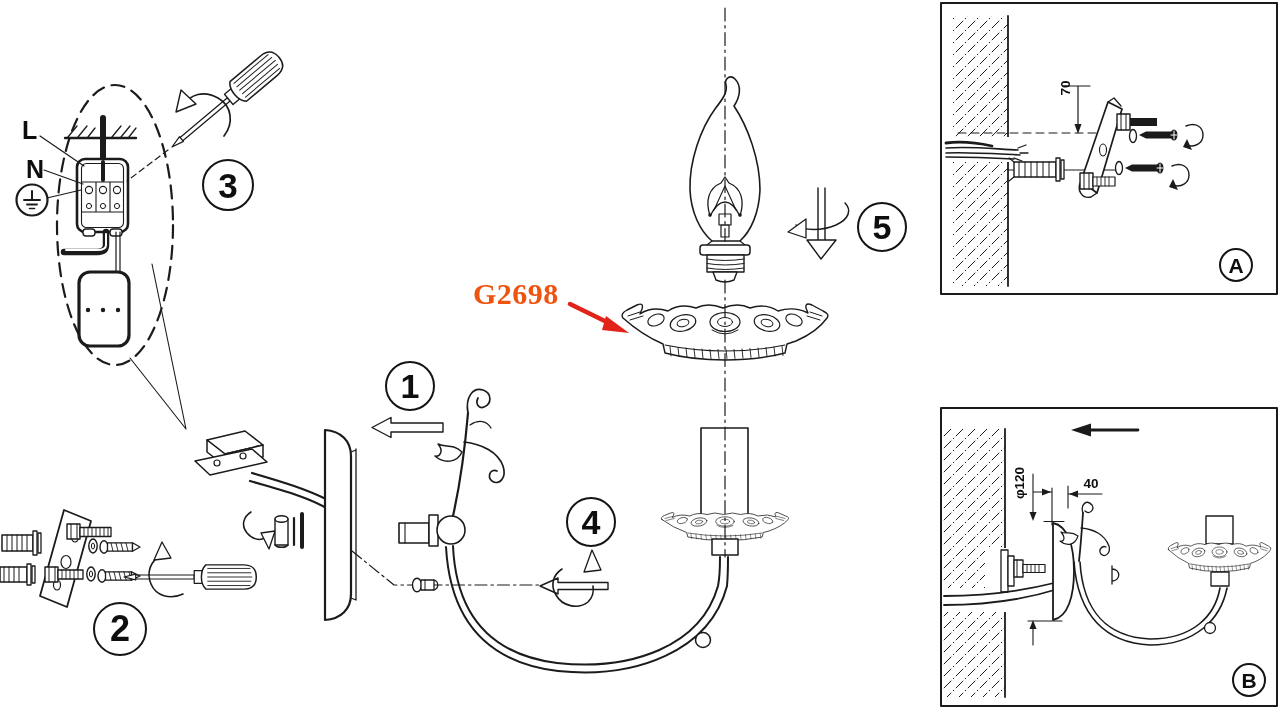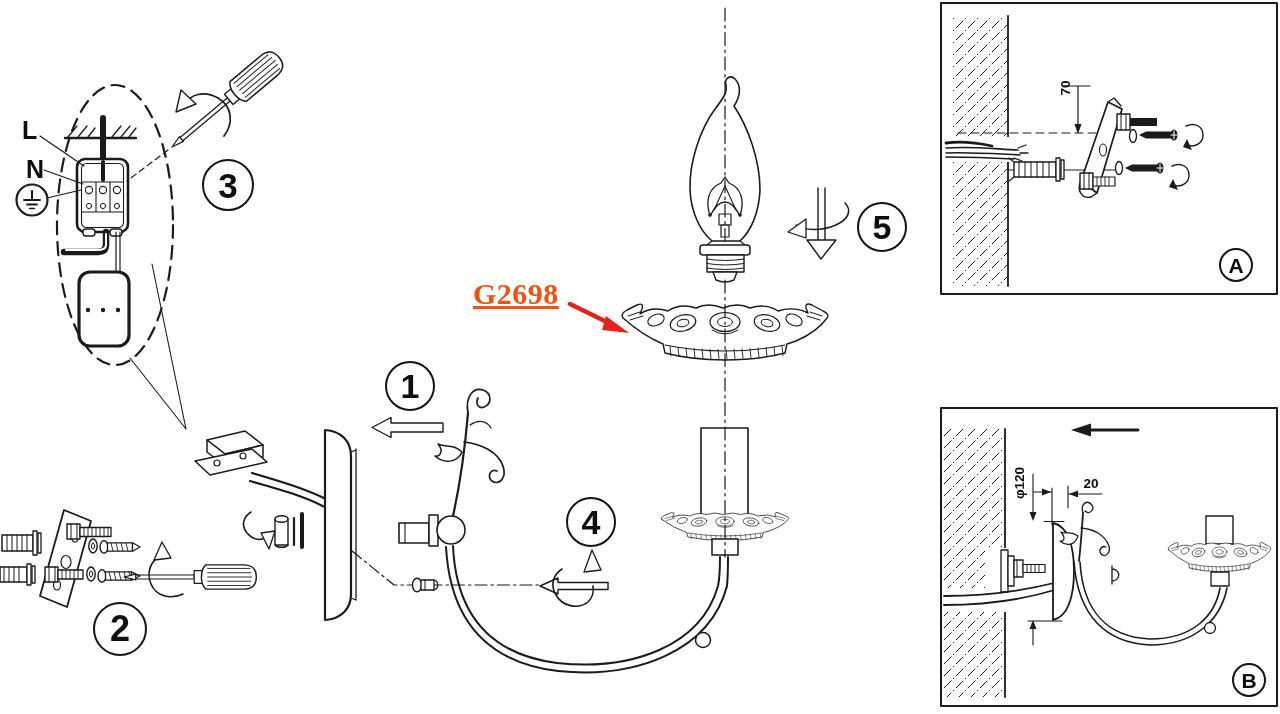--- a/index.html
+++ b/index.html
@@ -284,28 +284,28 @@
     <path class="k" d="M1042,488.5 L1042,495.5 L1051,492 Z"></path>
     <path class="k" d="M1078,490.5 L1078,497.5 L1069,494 Z"></path>
     <path class="k" d="M1029.5,629 L1036.5,629 L1033,620 Z"></path>
   </g>
 </g>
 </svg>
 
 <div class="wire-label" style="left:22px;top:118px;">L</div>
 <div class="wire-label" style="left:26px;top:157px;">N</div>
 
-<div class="part-code" style="left: 473px; top: 279px; color: rgb(239, 83, 16); text-decoration: underline;">G2698</div>
+<div class="part-code" style="left: 473px; top: 279px; color: rgb(239, 83, 16);">G2698</div>
 
 <div class="badge" style="left:385px;top:361px;width:50px;height:50px;font-size:34px;">1</div>
 <div class="badge" style="left:93px;top:602px;width:54px;height:54px;font-size:36px;">2</div>
 <div class="badge" style="left:202px;top:159px;width:52px;height:52px;font-size:35px;">3</div>
 <div class="badge" style="left:566px;top:497px;width:50px;height:50px;font-size:34px;">4</div>
 <div class="badge" style="left:857px;top:202px;width:50px;height:50px;font-size:34px;">5</div>
 
 <div class="badge" style="left:1219px;top:248px;width:34px;height:34px;font-size:21px;">A</div>
 <div class="badge" style="left:1232px;top:663px;width:34px;height:34px;font-size:21px;">B</div>
 
 <div class="dim rot" style="left:1059px;top:102px;width:28px;">70</div>
 <div class="dim rot" style="left:1013px;top:503px;width:40px;">φ120</div>
-<div class="dim" style="left:1078px;top:477px;width:26px;">20</div>
+<div class="dim" style="left:1078px;top:477px;width:26px;">40</div>
 
 </div>
 
 </body></html>

